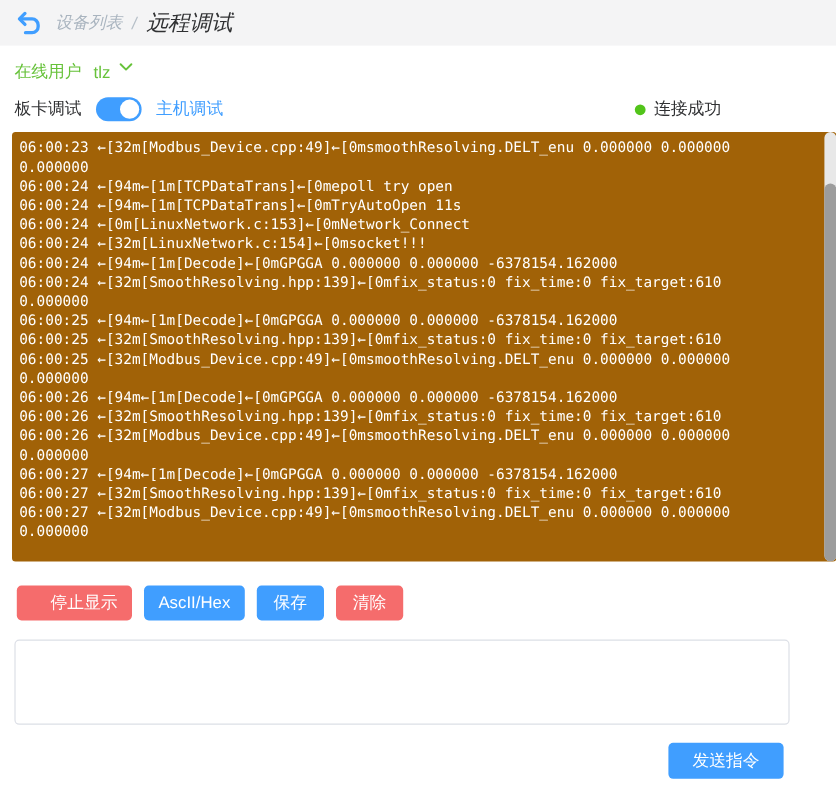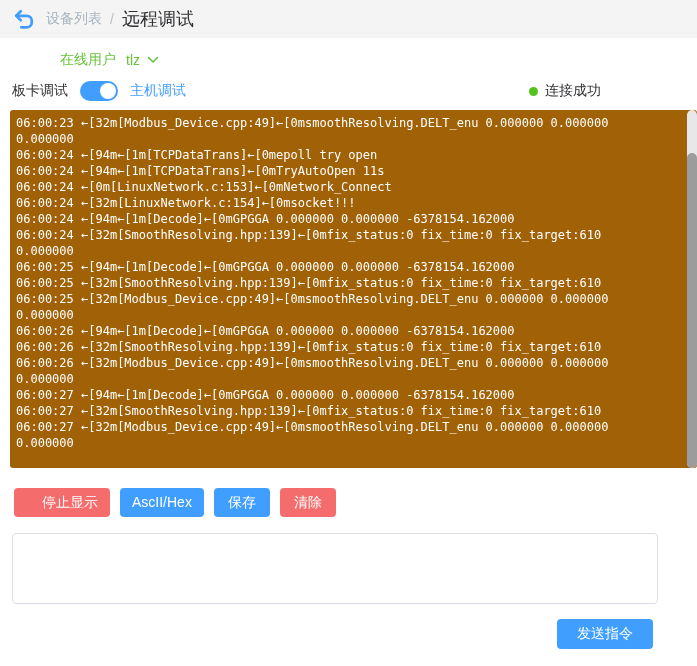--- a/index.html
+++ b/index.html
@@ -12,20 +12,21 @@
     position: relative;
   }
 
   
   .header {
     height: 38px;
     background: #f4f4f5;
     display: flex;
     align-items: center;
     padding: 0 12px;
+    font-style: italic;
   }
   .back-btn {
     width: 24px; height: 24px;
     display: flex; align-items: center; justify-content: center;
     cursor: pointer;
     background: transparent; border: none; padding: 0;
   }
   .crumb-parent { color: #a9b4bf; font-size: 14px; margin-left: 10px; cursor: pointer; }
   .crumb-sep    { color: #b6bfc8; font-size: 14px; margin: 0 8px; }
   .crumb-current{ color: #303133; font-size: 18px; }
@@ -33,22 +34,22 @@
   
   .content { padding: 0 12px; }
 
   .online-row {
     margin-top: 14px;
     display: flex; align-items: center;
     font-size: 14px;
     color: var(--success, #67c23a);
     height: 16px;
   }
-  .online-label { margin-right: 10px; margin-left: 48px; }
-  .online-user  { display: flex; align-items: center; cursor: pointer; }
+  .online-label { margin-right: 10px; }
+  .online-user  { display: flex; cursor: pointer; }
   .online-user .chev { margin-left: 7px; display: inline-flex; }
 
   .toggle-row {
     margin-top: 13px;
     display: flex; align-items: center;
     height: 20px;
     font-size: 14px;
   }
   .board-label { color: #303133; font-family: Liberation Serif, serif; }
   .switch {

